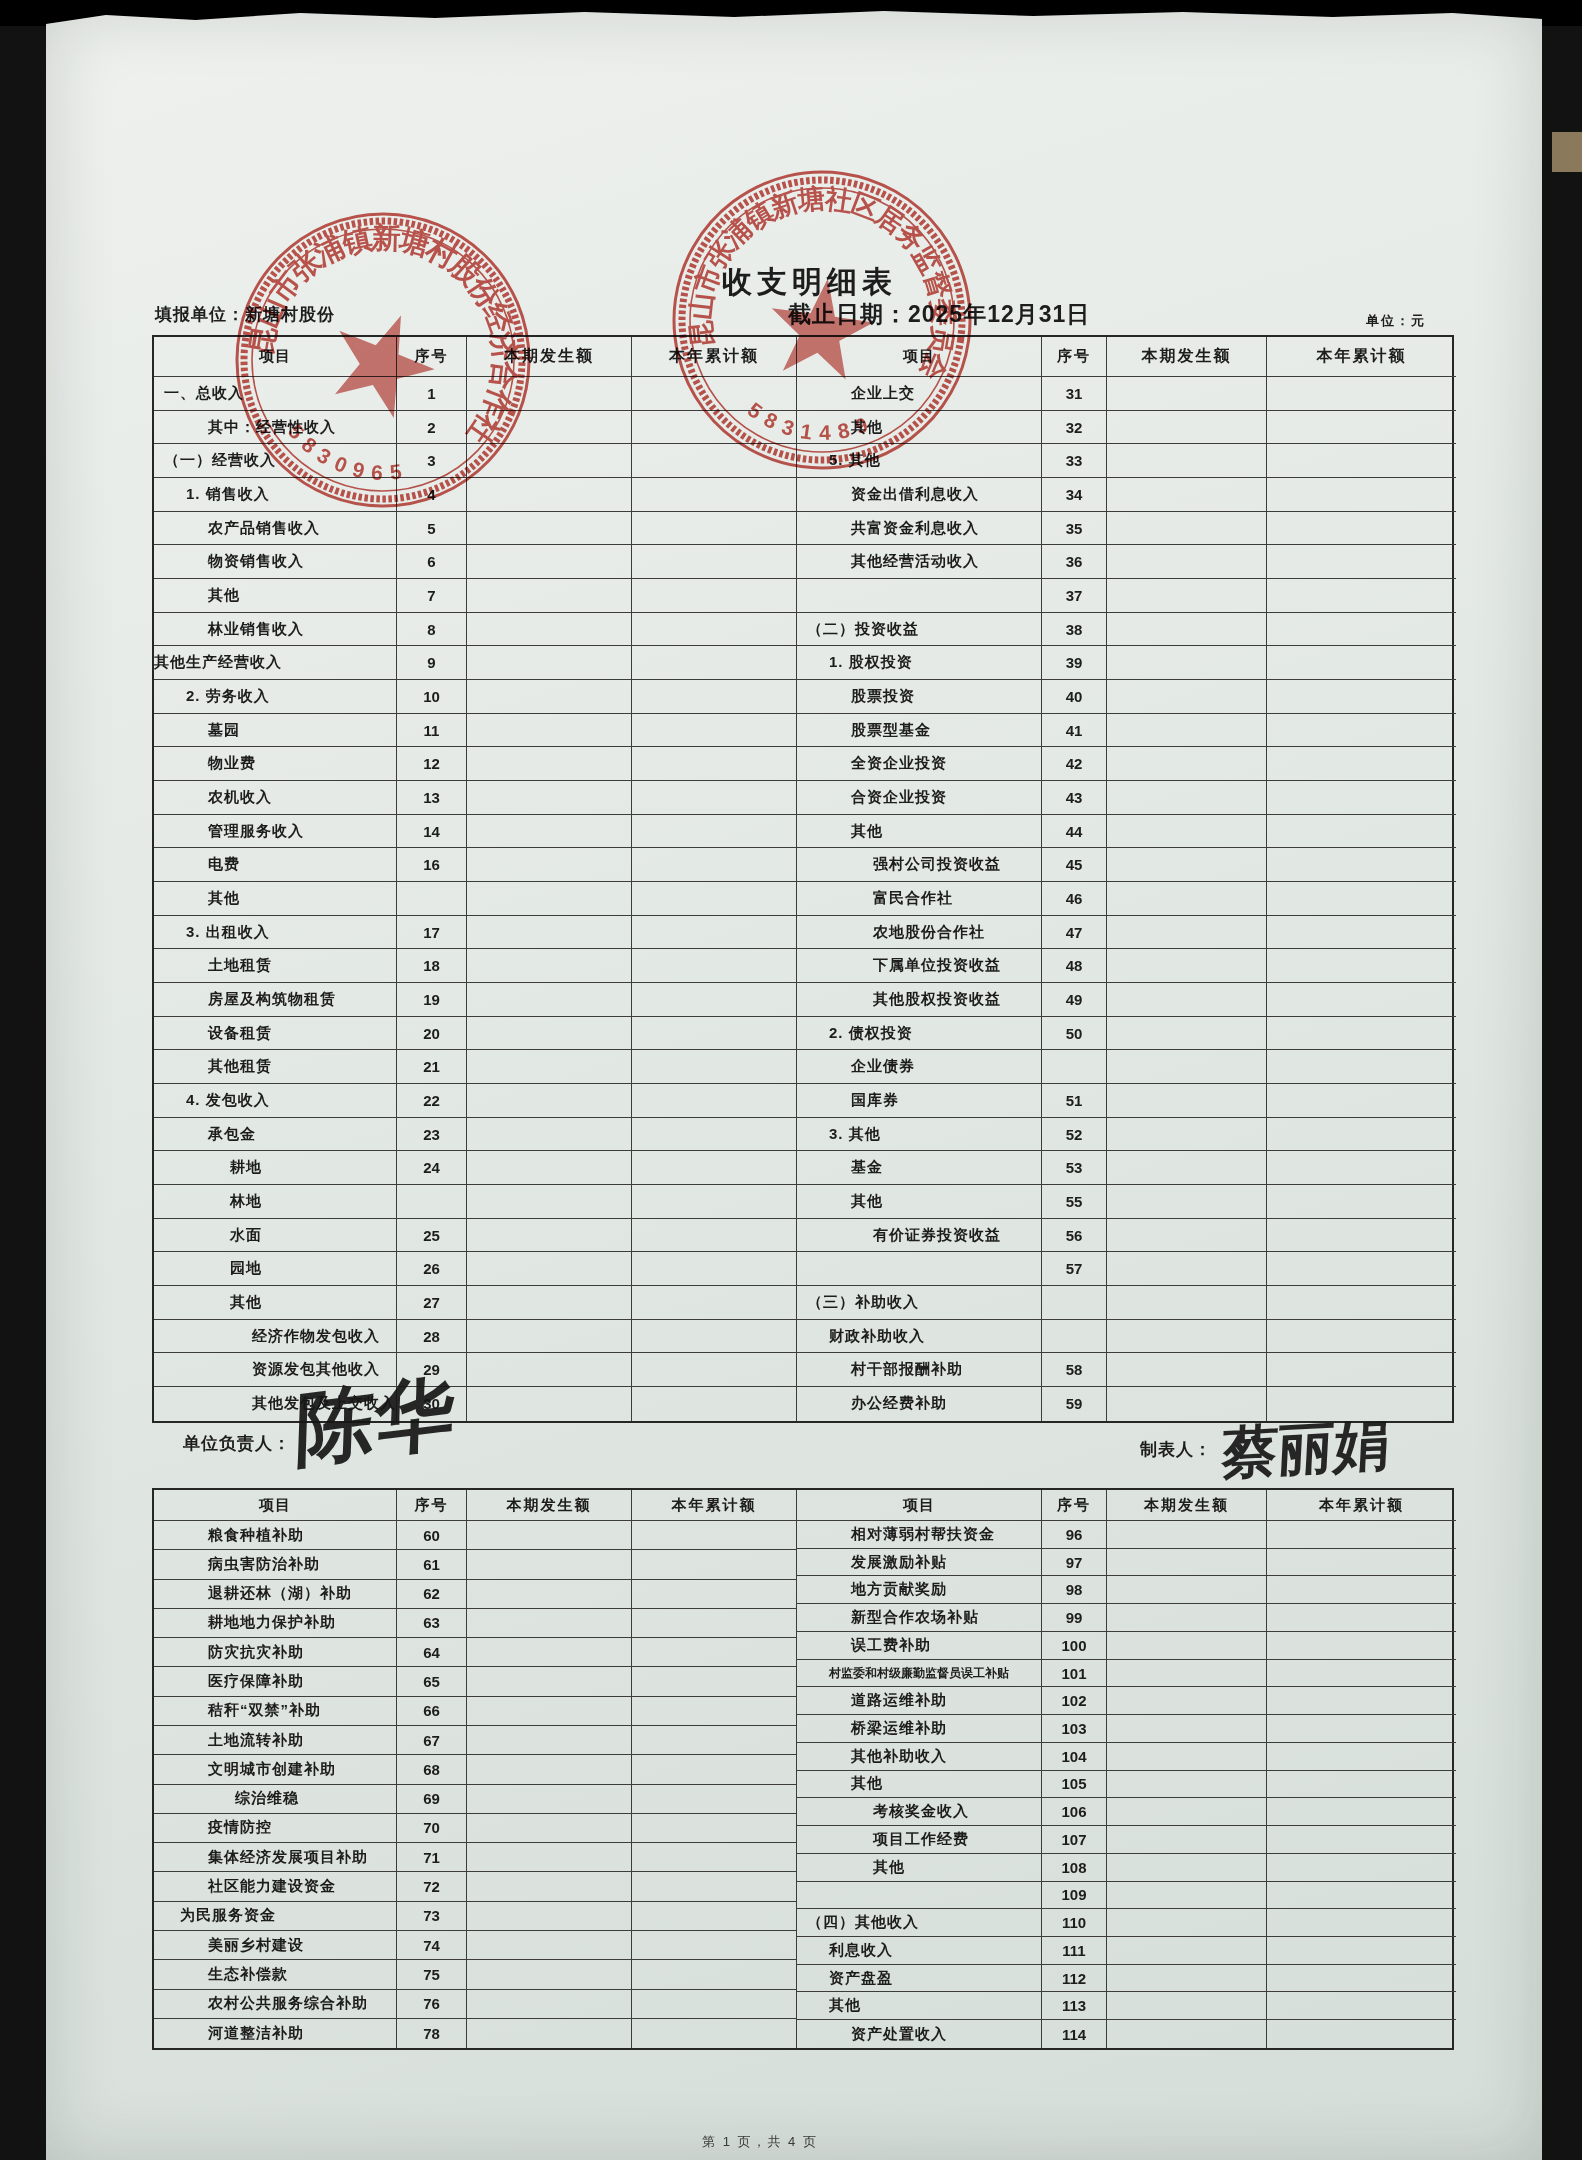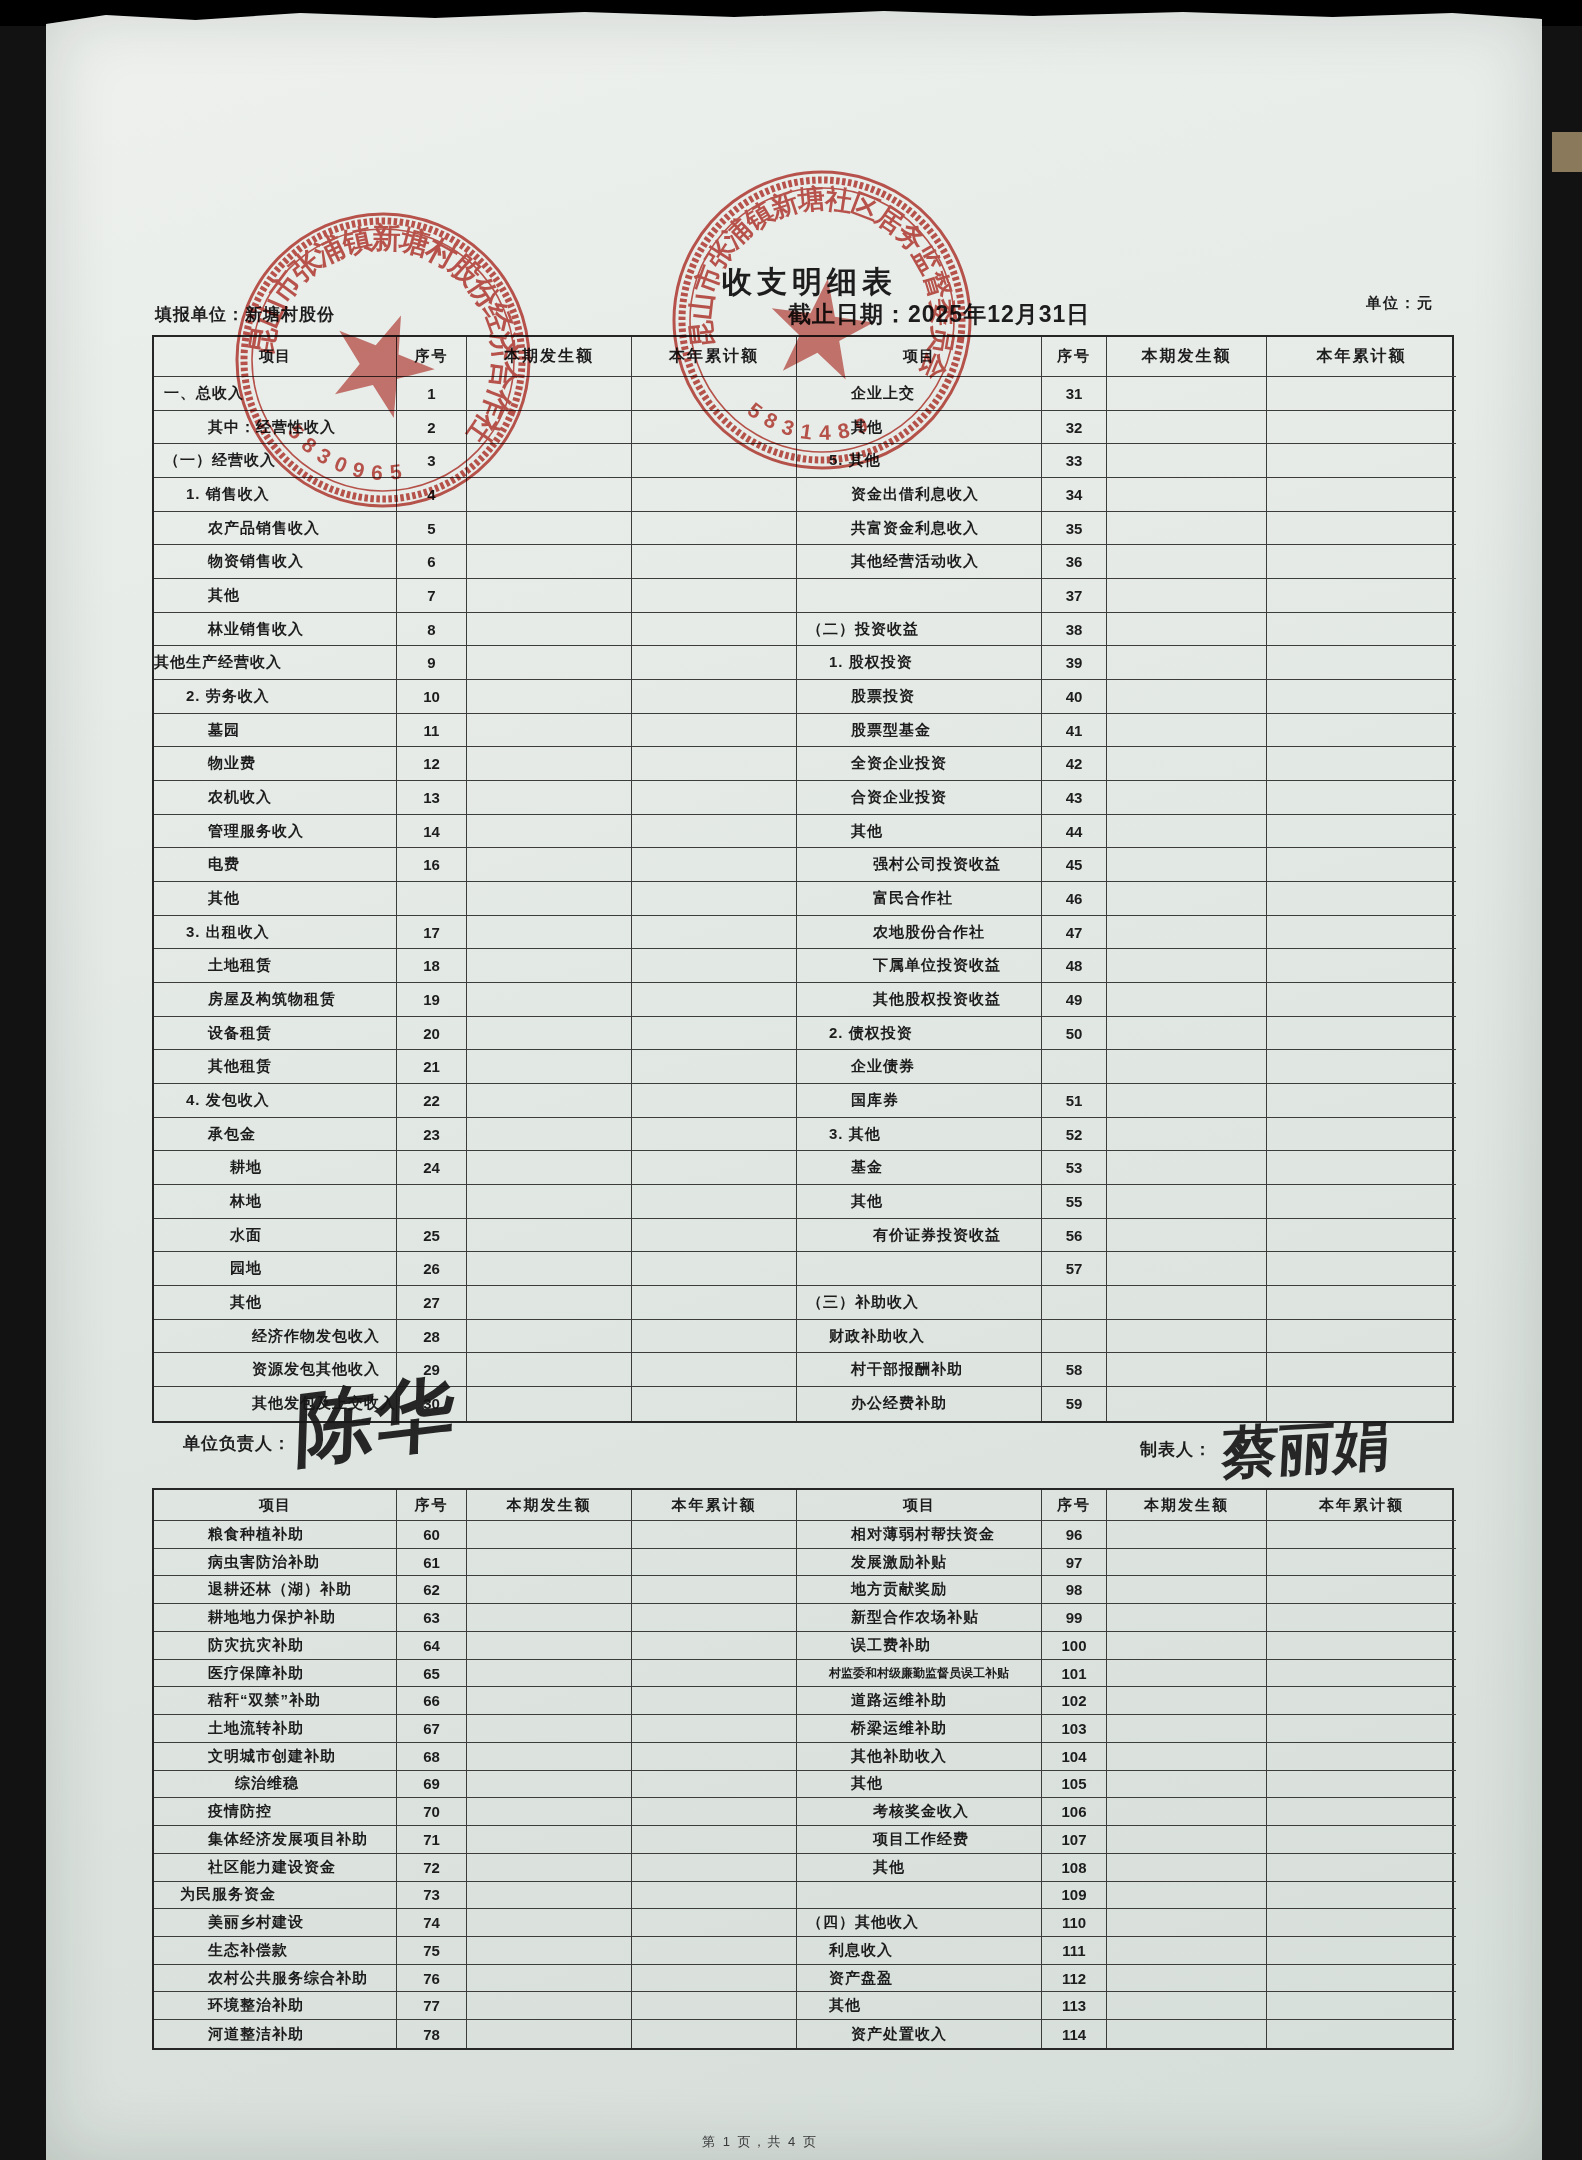--- a/index.html
+++ b/index.html
@@ -15,21 +15,21 @@
     background:linear-gradient(163deg,#eef1ee 0%,#e2e8e4 45%,#d6ded9 100%);
     clip-path:polygon(0 16px,4% 7px,10% 12px,17% 5px,26% 10px,36% 4px,46% 9px,56% 3px,66% 8px,76% 4px,86% 9px,94% 5px,100% 11px,100% 100%,0 100%);
     box-shadow:inset 0 0 70px rgba(20,30,25,.16);
   }
   .notch{position:absolute;left:1552px;top:132px;width:30px;height:40px;background:#8b795c;}
 
   .abs{position:absolute;}
   .report-unit{left:155px;top:303px;font-size:17px;font-weight:700;letter-spacing:1px;}
   .doc-title{left:722px;top:262px;font-size:30px;font-weight:700;letter-spacing:5px;}
   .deadline{left:788px;top:299px;font-size:23px;font-weight:700;letter-spacing:1px;}
-  .unit-label{left:1366px;top:294px;font-size:15px;font-weight:700;letter-spacing:2px;}
+  .unit-label{left:1366px;top:312px;font-size:13px;font-weight:700;letter-spacing:2px;}
   .footer{left:650px;top:2133px;width:220px;text-align:center;font-size:13px;letter-spacing:2px;color:#3a3a3a;}
 
   .table{position:absolute;left:152px;width:1302px;border:2px solid #262626;display:flex;background:transparent;box-sizing:border-box;}
   .t1{top:335px;height:1088px;}
   .t2{top:1488px;height:562px;}
   .half{display:flex;flex-direction:column;box-sizing:border-box;}
   .half.lh{width:643px;}
   .half.rh{width:659px;}
   .hrow{display:flex;}
   .t1 .hrow{height:40px;}
@@ -664,26 +664,20 @@
           <div class="cell a2"></div>
         </div>
 
         <div class="trow">
           <div class="cell item" style="padding-left: 54px;">农村公共服务综合补助</div>
           <div class="cell no">76</div>
           <div class="cell a1"></div>
           <div class="cell a2"></div>
         </div>
 
-        <div class="trow">
-          <div class="cell item" style="padding-left: 54px;">环境整治补助</div>
-          <div class="cell no">77</div>
-          <div class="cell a1"></div>
-          <div class="cell a2"></div>
-        </div>
 
         <div class="trow">
           <div class="cell item" style="padding-left: 54px;">河道整洁补助</div>
           <div class="cell no">78</div>
           <div class="cell a1"></div>
           <div class="cell a2"></div>
         </div>
       </div>
   </div>
   <div class="half rh">

